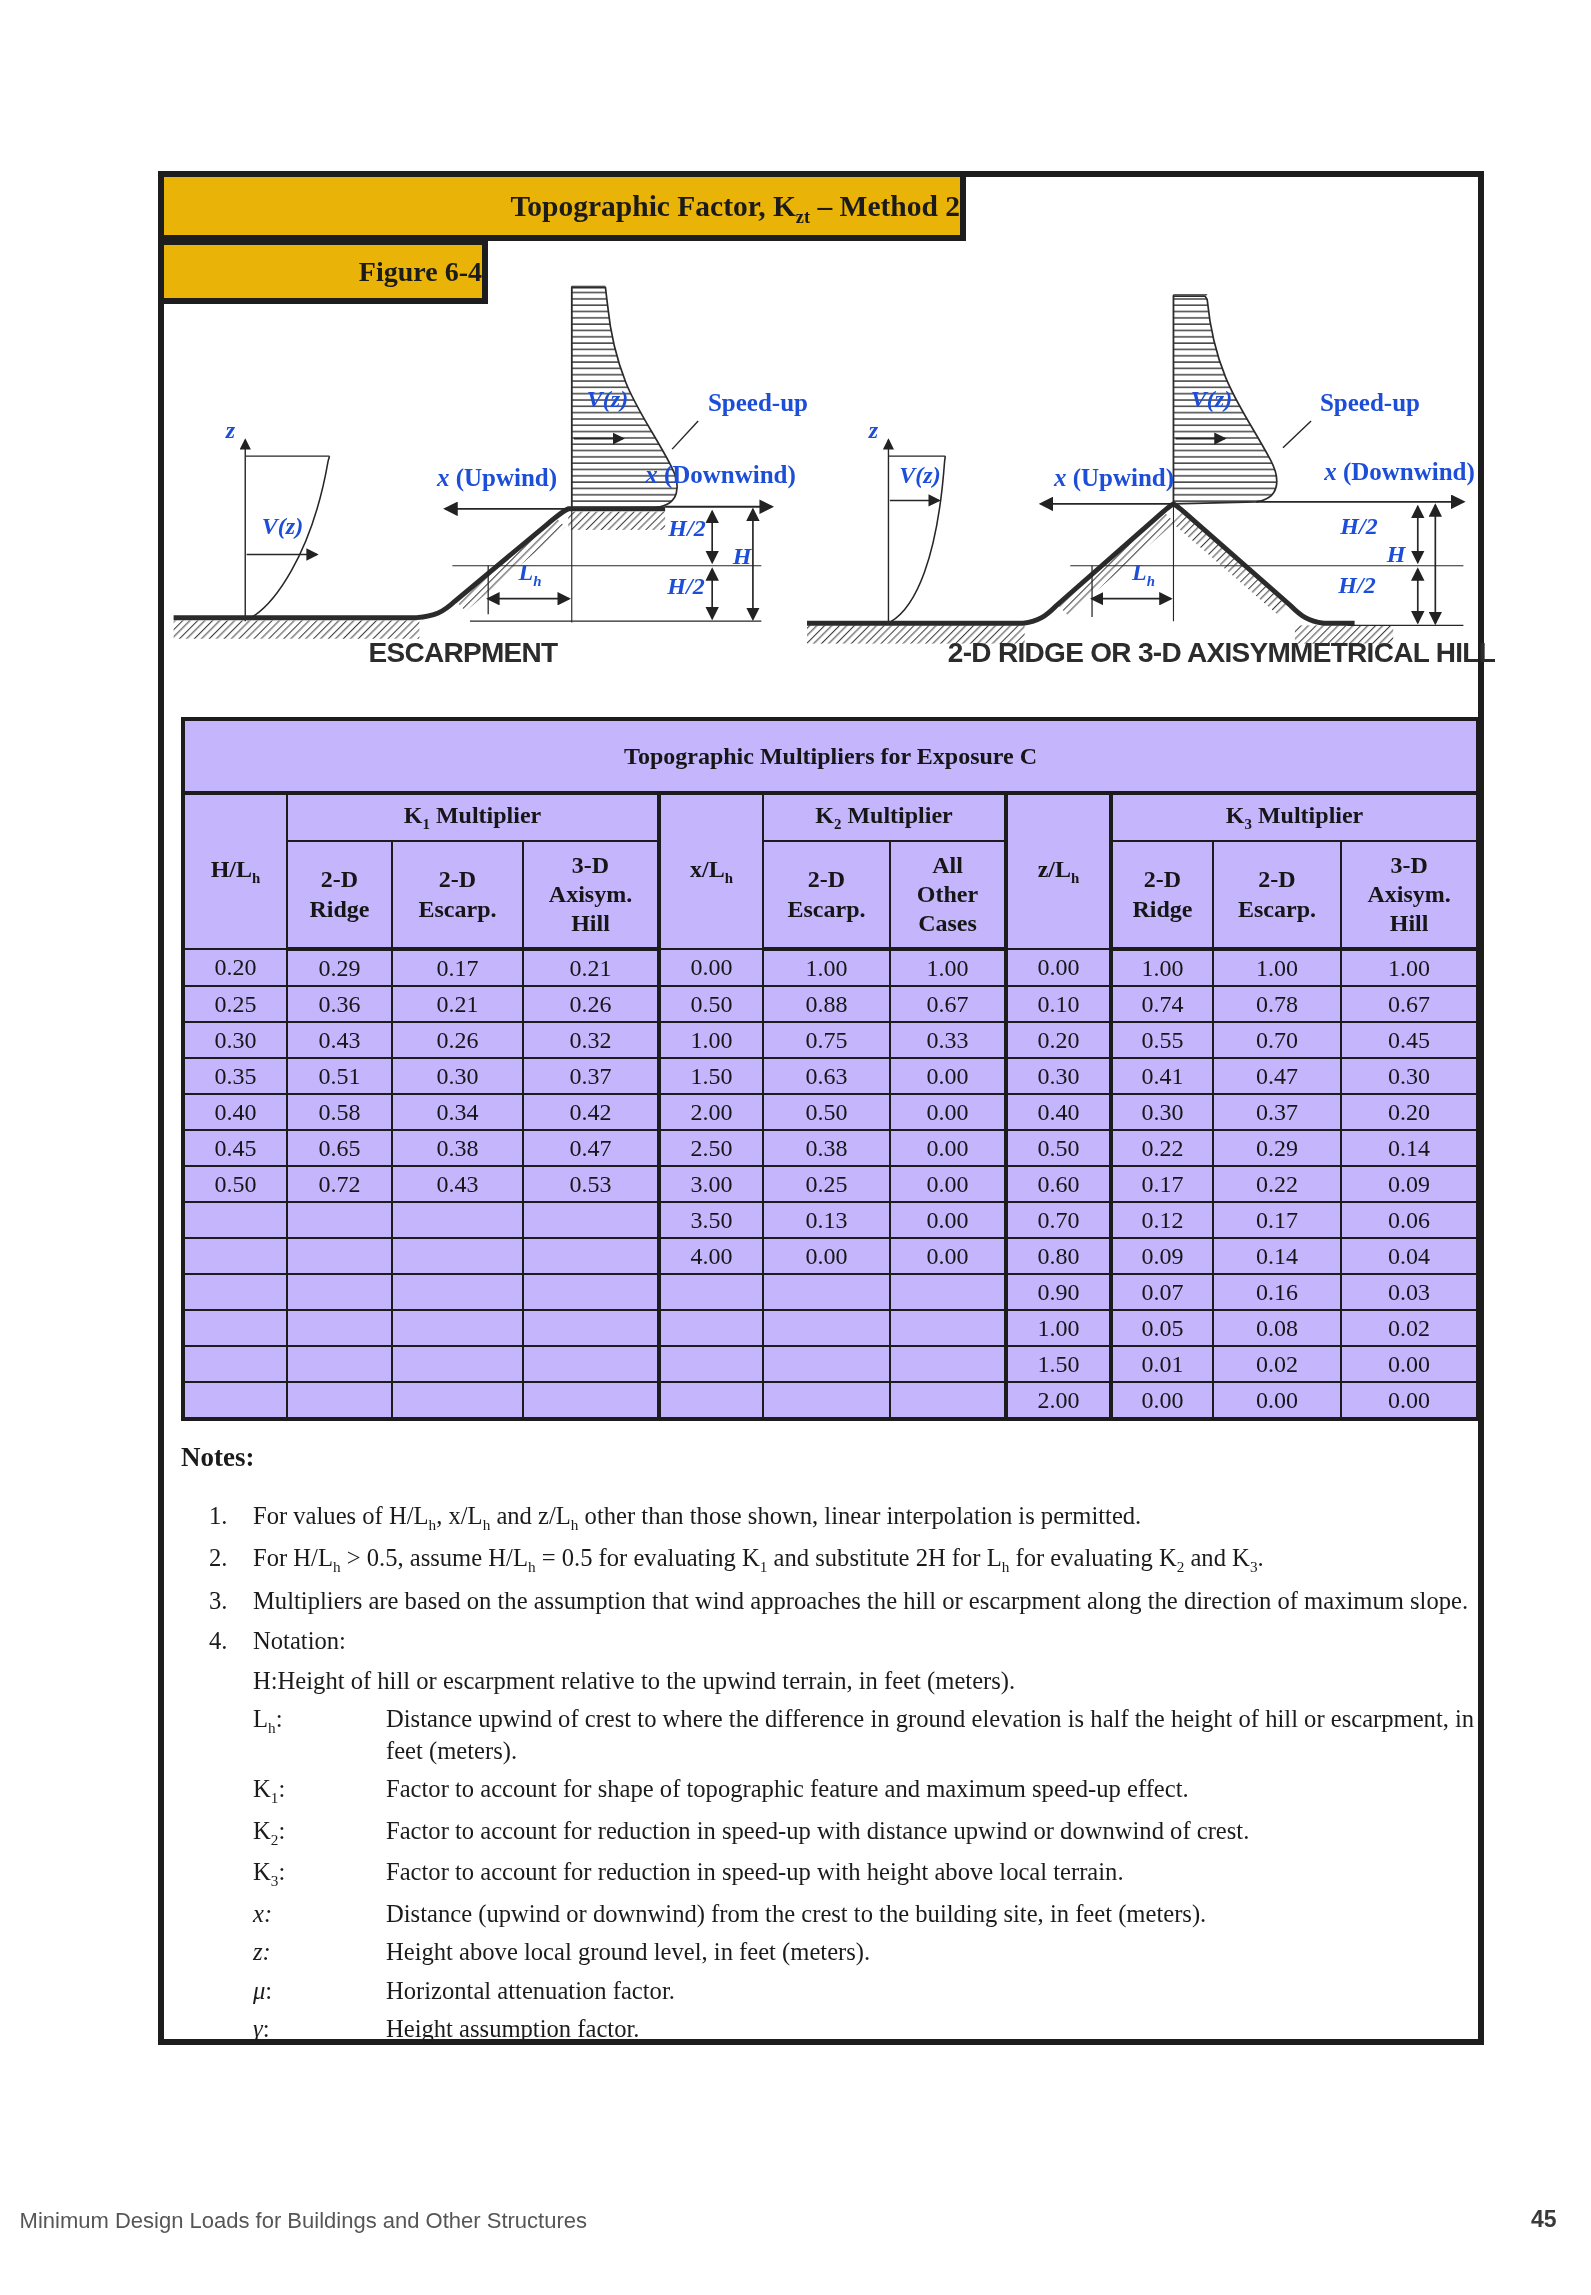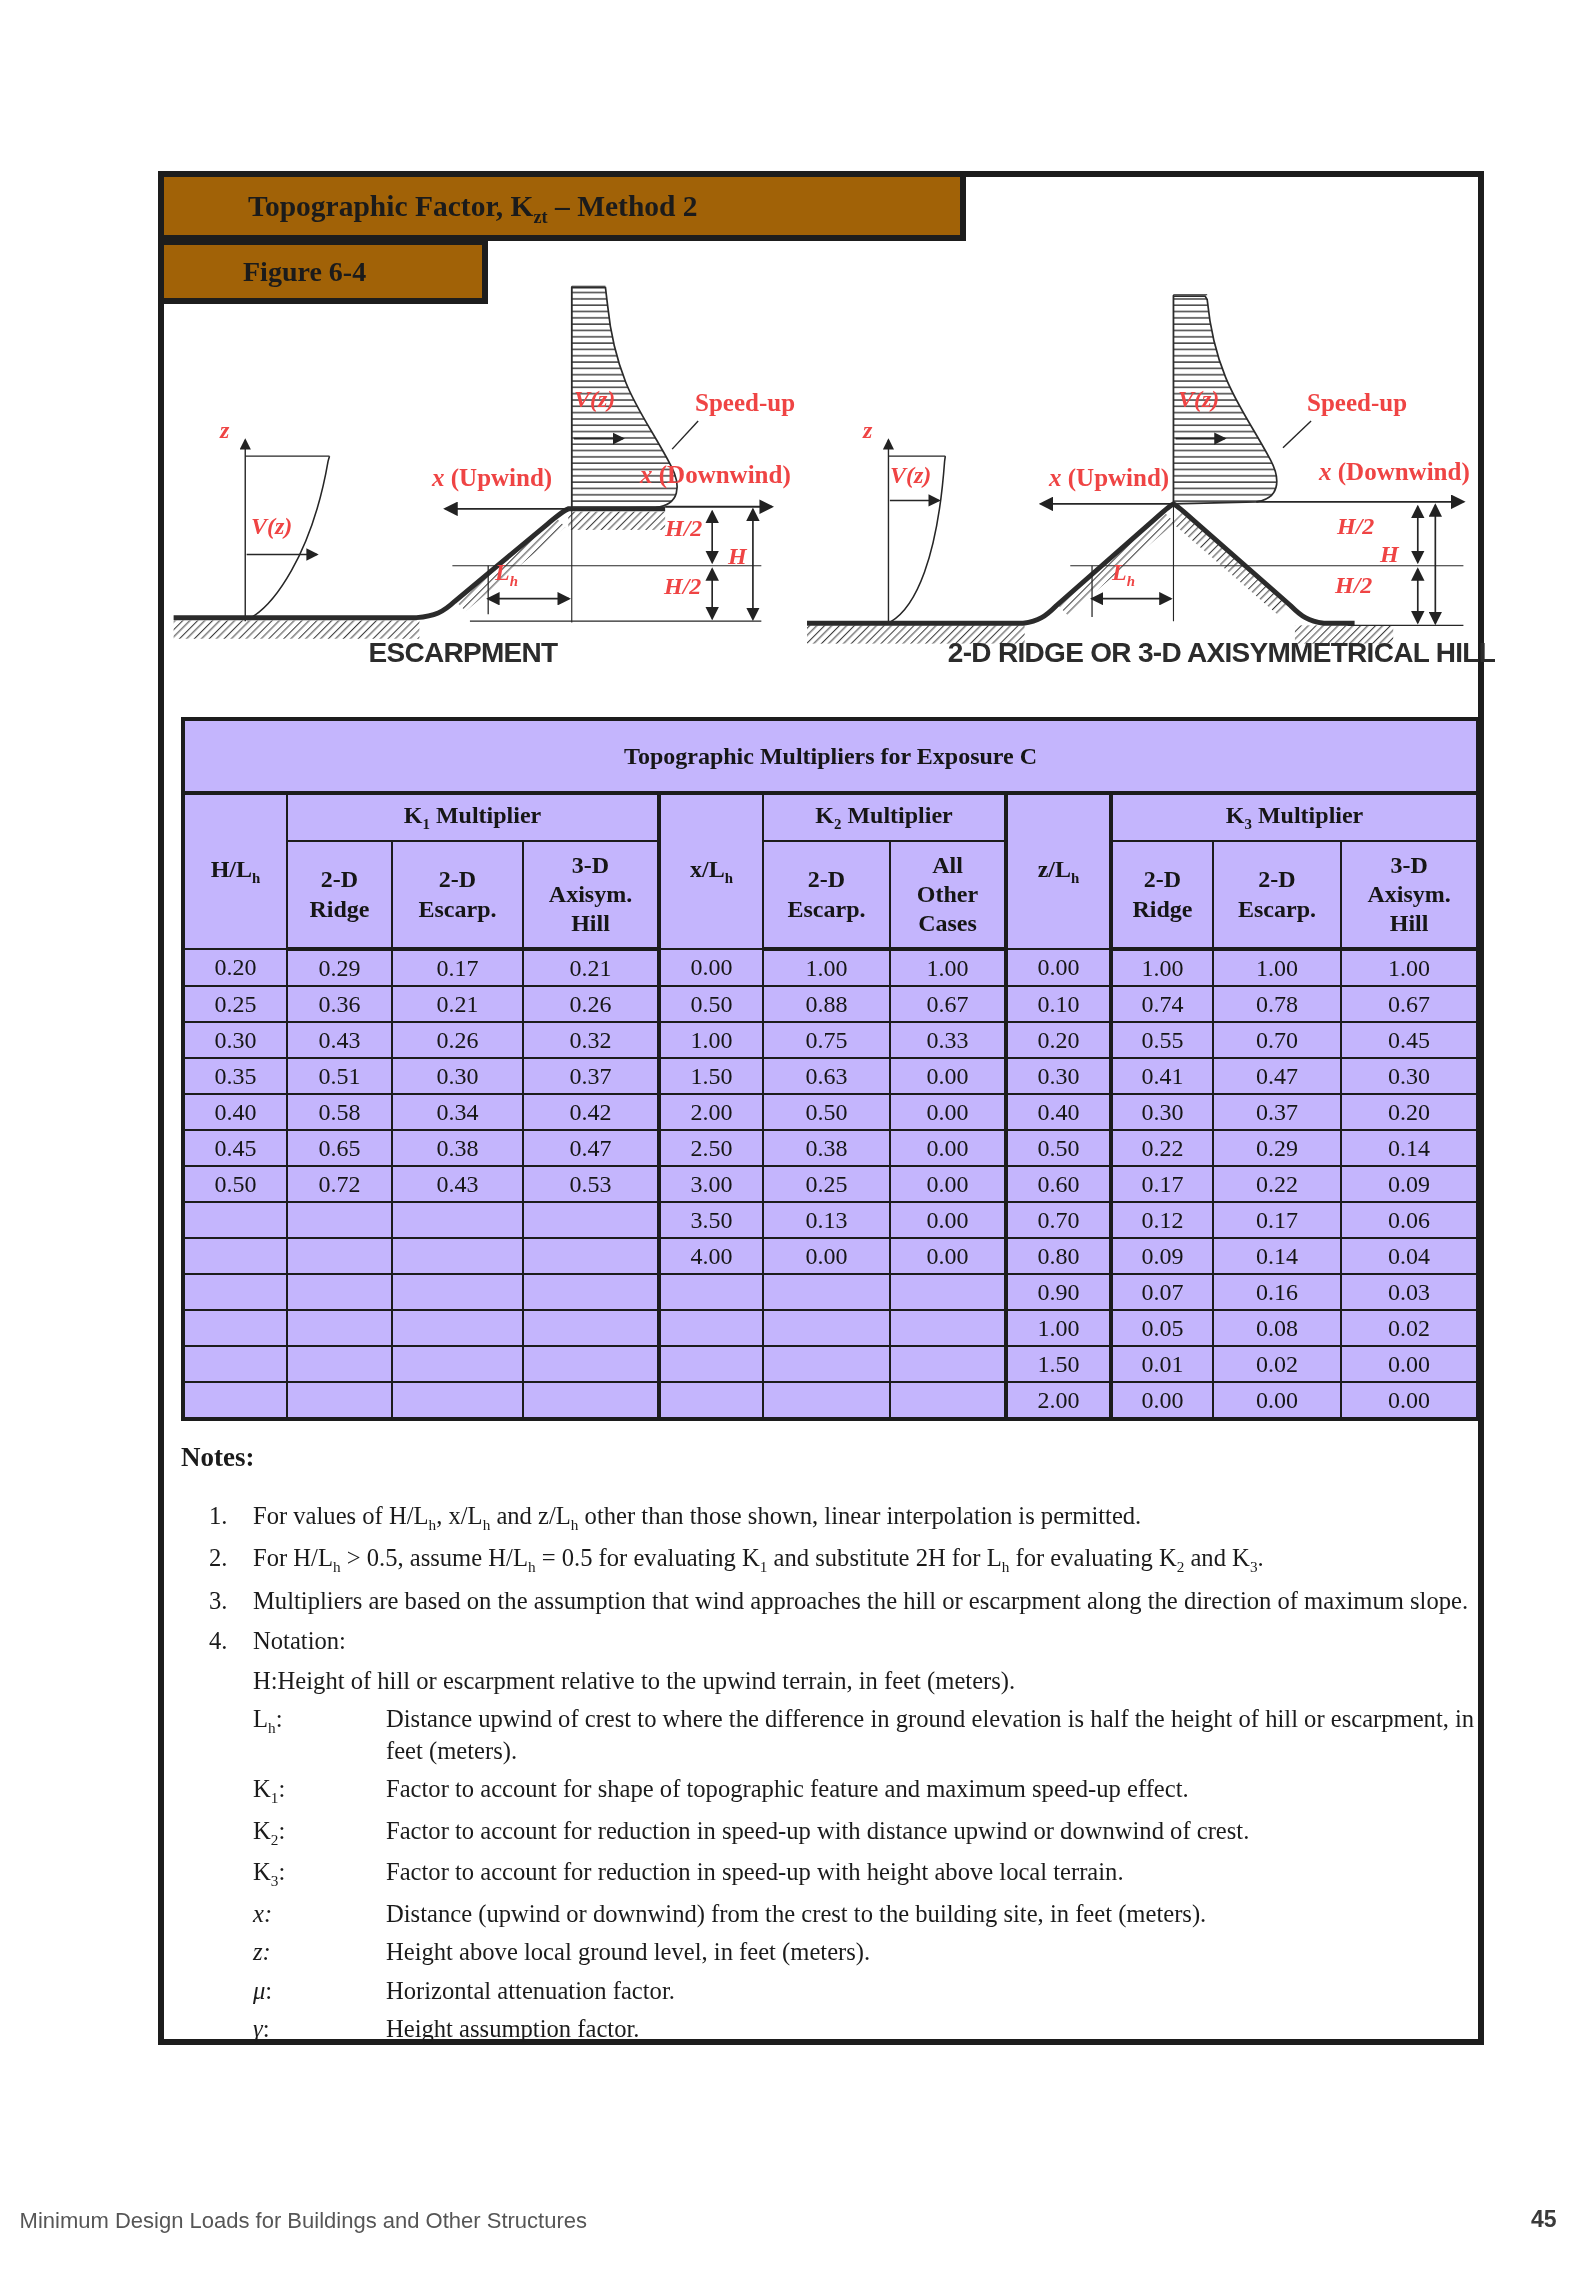--- a/index.html
+++ b/index.html
@@ -1,24 +1,24 @@
 <!DOCTYPE html>
 <html style="font-size:11.2px"><head>
 <meta charset="utf-8">
 <style>
   html,body{margin:0;padding:0;background:#ececec;}
   .page{position:relative;width:1592px;height:2295px;background:#ffffff;
         font-family:"Liberation Serif",serif;color:#1c1c1c;overflow:hidden;}
   .abs{position:absolute;}
-  .box{position:absolute;border:6.3px solid #1d1d1d;background:#a16207;box-sizing:border-box;}
+  .box{position:absolute;border:6.3px solid #1d1d1d;background:#eab308;box-sizing:border-box;text-align:right;}
   .hdr-text{font-weight:bold;font-size:29.5px;color:#1b1b1b;}
   .fig-text{font-weight:bold;font-size:28px;color:#1b1b1b;}
   sub{font-size:62%;}
   
-  .dlabel{position:absolute;font-weight:bold;font-size:24px;color:#ef4444;text-align:left;line-height:1.05;}
+  .dlabel{position:absolute;font-weight:bold;font-size:24px;color:#1d4ed8;text-align:center;line-height:1.05;}
   .it{font-style:italic;}
   .big{font-size:25px;}
   .dtitle{position:absolute;font-family:Liberation Sans, sans-serif;font-weight:bold;
           font-size:28px;color:#2c2c2c;text-align:center;letter-spacing:-0.7px;}
   
   table.topo{position:absolute;left:181px;top:717px;width:1295px;border-collapse:collapse;
              table-layout:fixed;background:#c4b5fd;border:4.9px solid #1c1c1c;}
   table.topo td,table.topo th{border:2.1px solid #1c1c1c;text-align:center;vertical-align:middle;
              padding:0;font-size:24px;color:#161616;font-family:"Liberation Serif",serif;}
   .title-cell{font-weight:bold;font-size:27px;height:70px;border-bottom-width:4.2px !important;}

